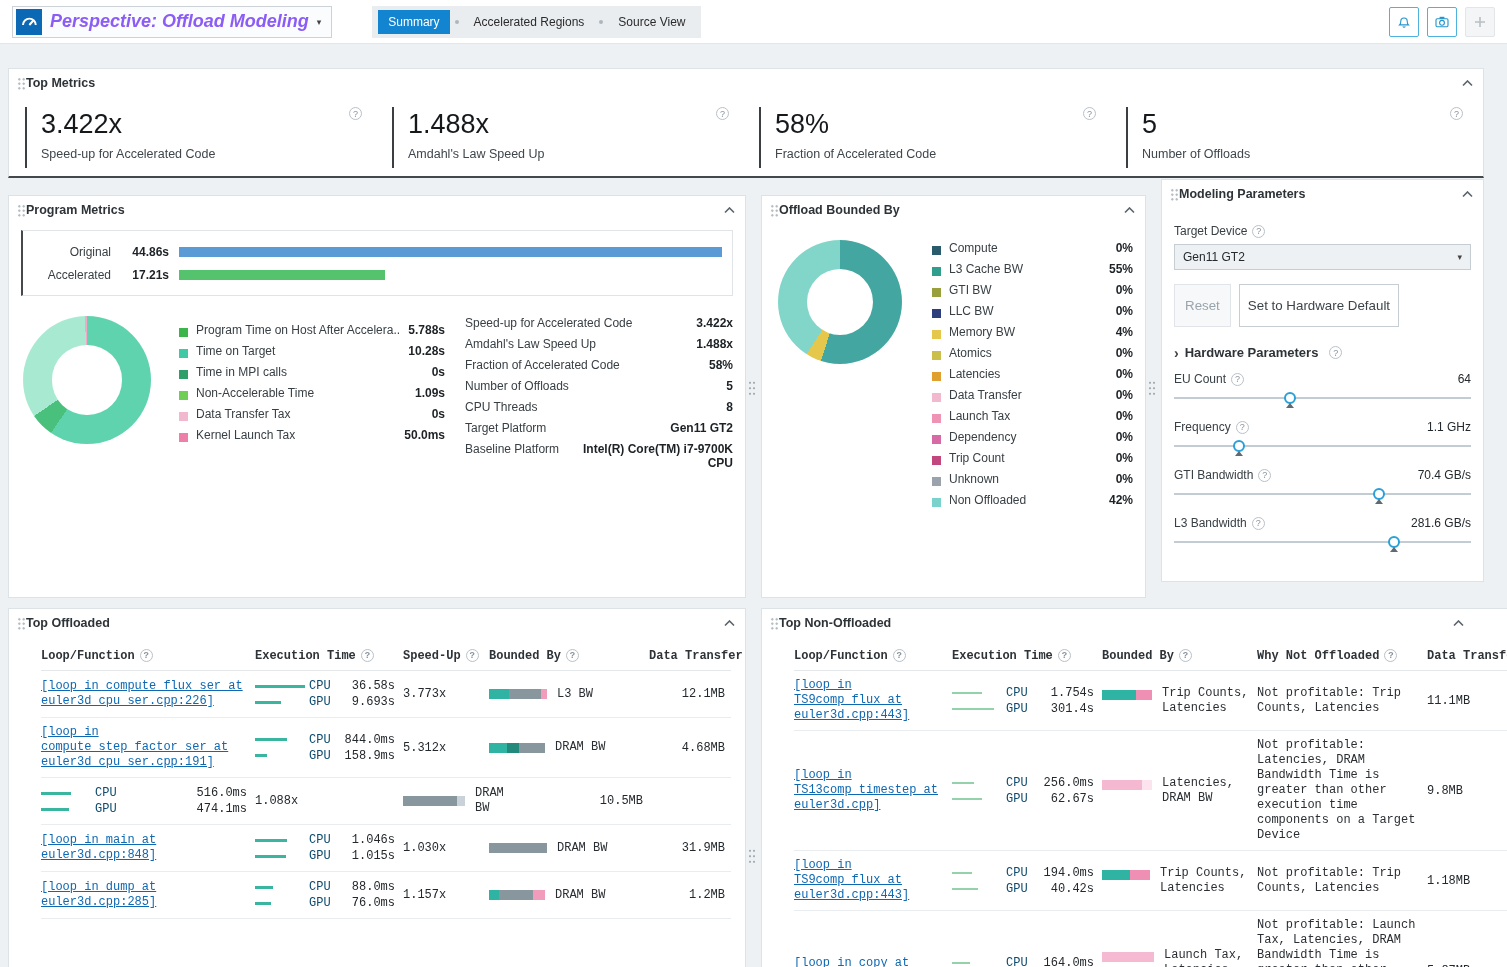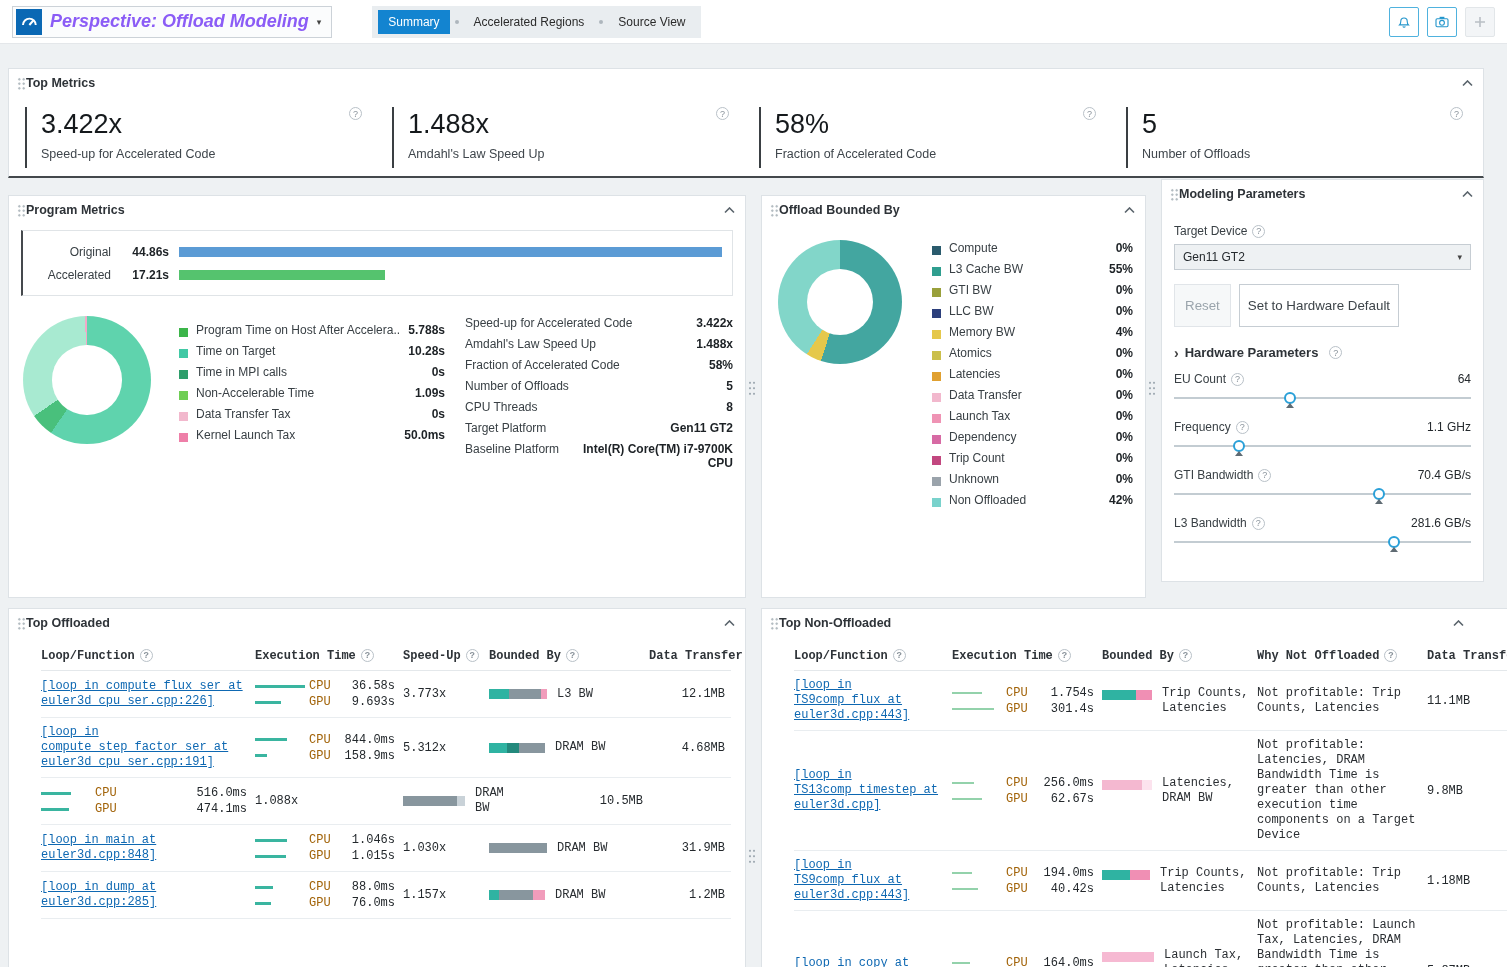--- a/index.html
+++ b/index.html
@@ -104,21 +104,21 @@
   .grid-tno { display: grid; grid-template-columns: 158px 150px 155px 170px 1fr; }
   .thead { border-bottom: 1px solid #e4e8eb; height: 30px; align-items: center; }
   .hcell { display: flex; align-items: center; font-weight: bold; color: #2e3338; white-space: nowrap; }
   .trow { border-bottom: 1px solid #e9edf0; min-height: 42px; align-items: center; }
   .cell { padding: 7px 8px 7px 0; }
   .loop-link { color: #0e68b2; text-decoration: underline; cursor: pointer; line-height: 15px; display: inline-block; }
   .exec-row { display: flex; align-items: center; height: 16px; }
   .exec-bar-wrap { width: 54px; flex: 0 0 auto; }
   .exec-bar { display: block; height: 3px; background: #3ab5a0; }
   .tno .exec-bar { height: 2px; background: #93d2ab; }
-  .exec-dev { width: 30px; color: #a16207; flex: 0 0 auto; }
+  .exec-dev { width: 30px; color: #0c4a6e; flex: 0 0 auto; }
   .exec-val { flex: 1; text-align: right; color: #23282c; }
   .c-speed { color: #23282c; }
   .c-bounded { display: flex; align-items: center; gap: 10px; }
   .tno .c-bounded { align-items: flex-start; }
   .tno .c-bounded .bbar { margin-top: 4px; }
   .bbar { display: flex; height: 10px; flex: 0 0 auto; }
   .bseg { display: block; height: 10px; }
   .b-label { color: #2b2f33; line-height: 15px; }
   .c-data { text-align: right; padding-right: 6px; color: #23282c; }
   .tno .c-data { padding-right: 70px; }

